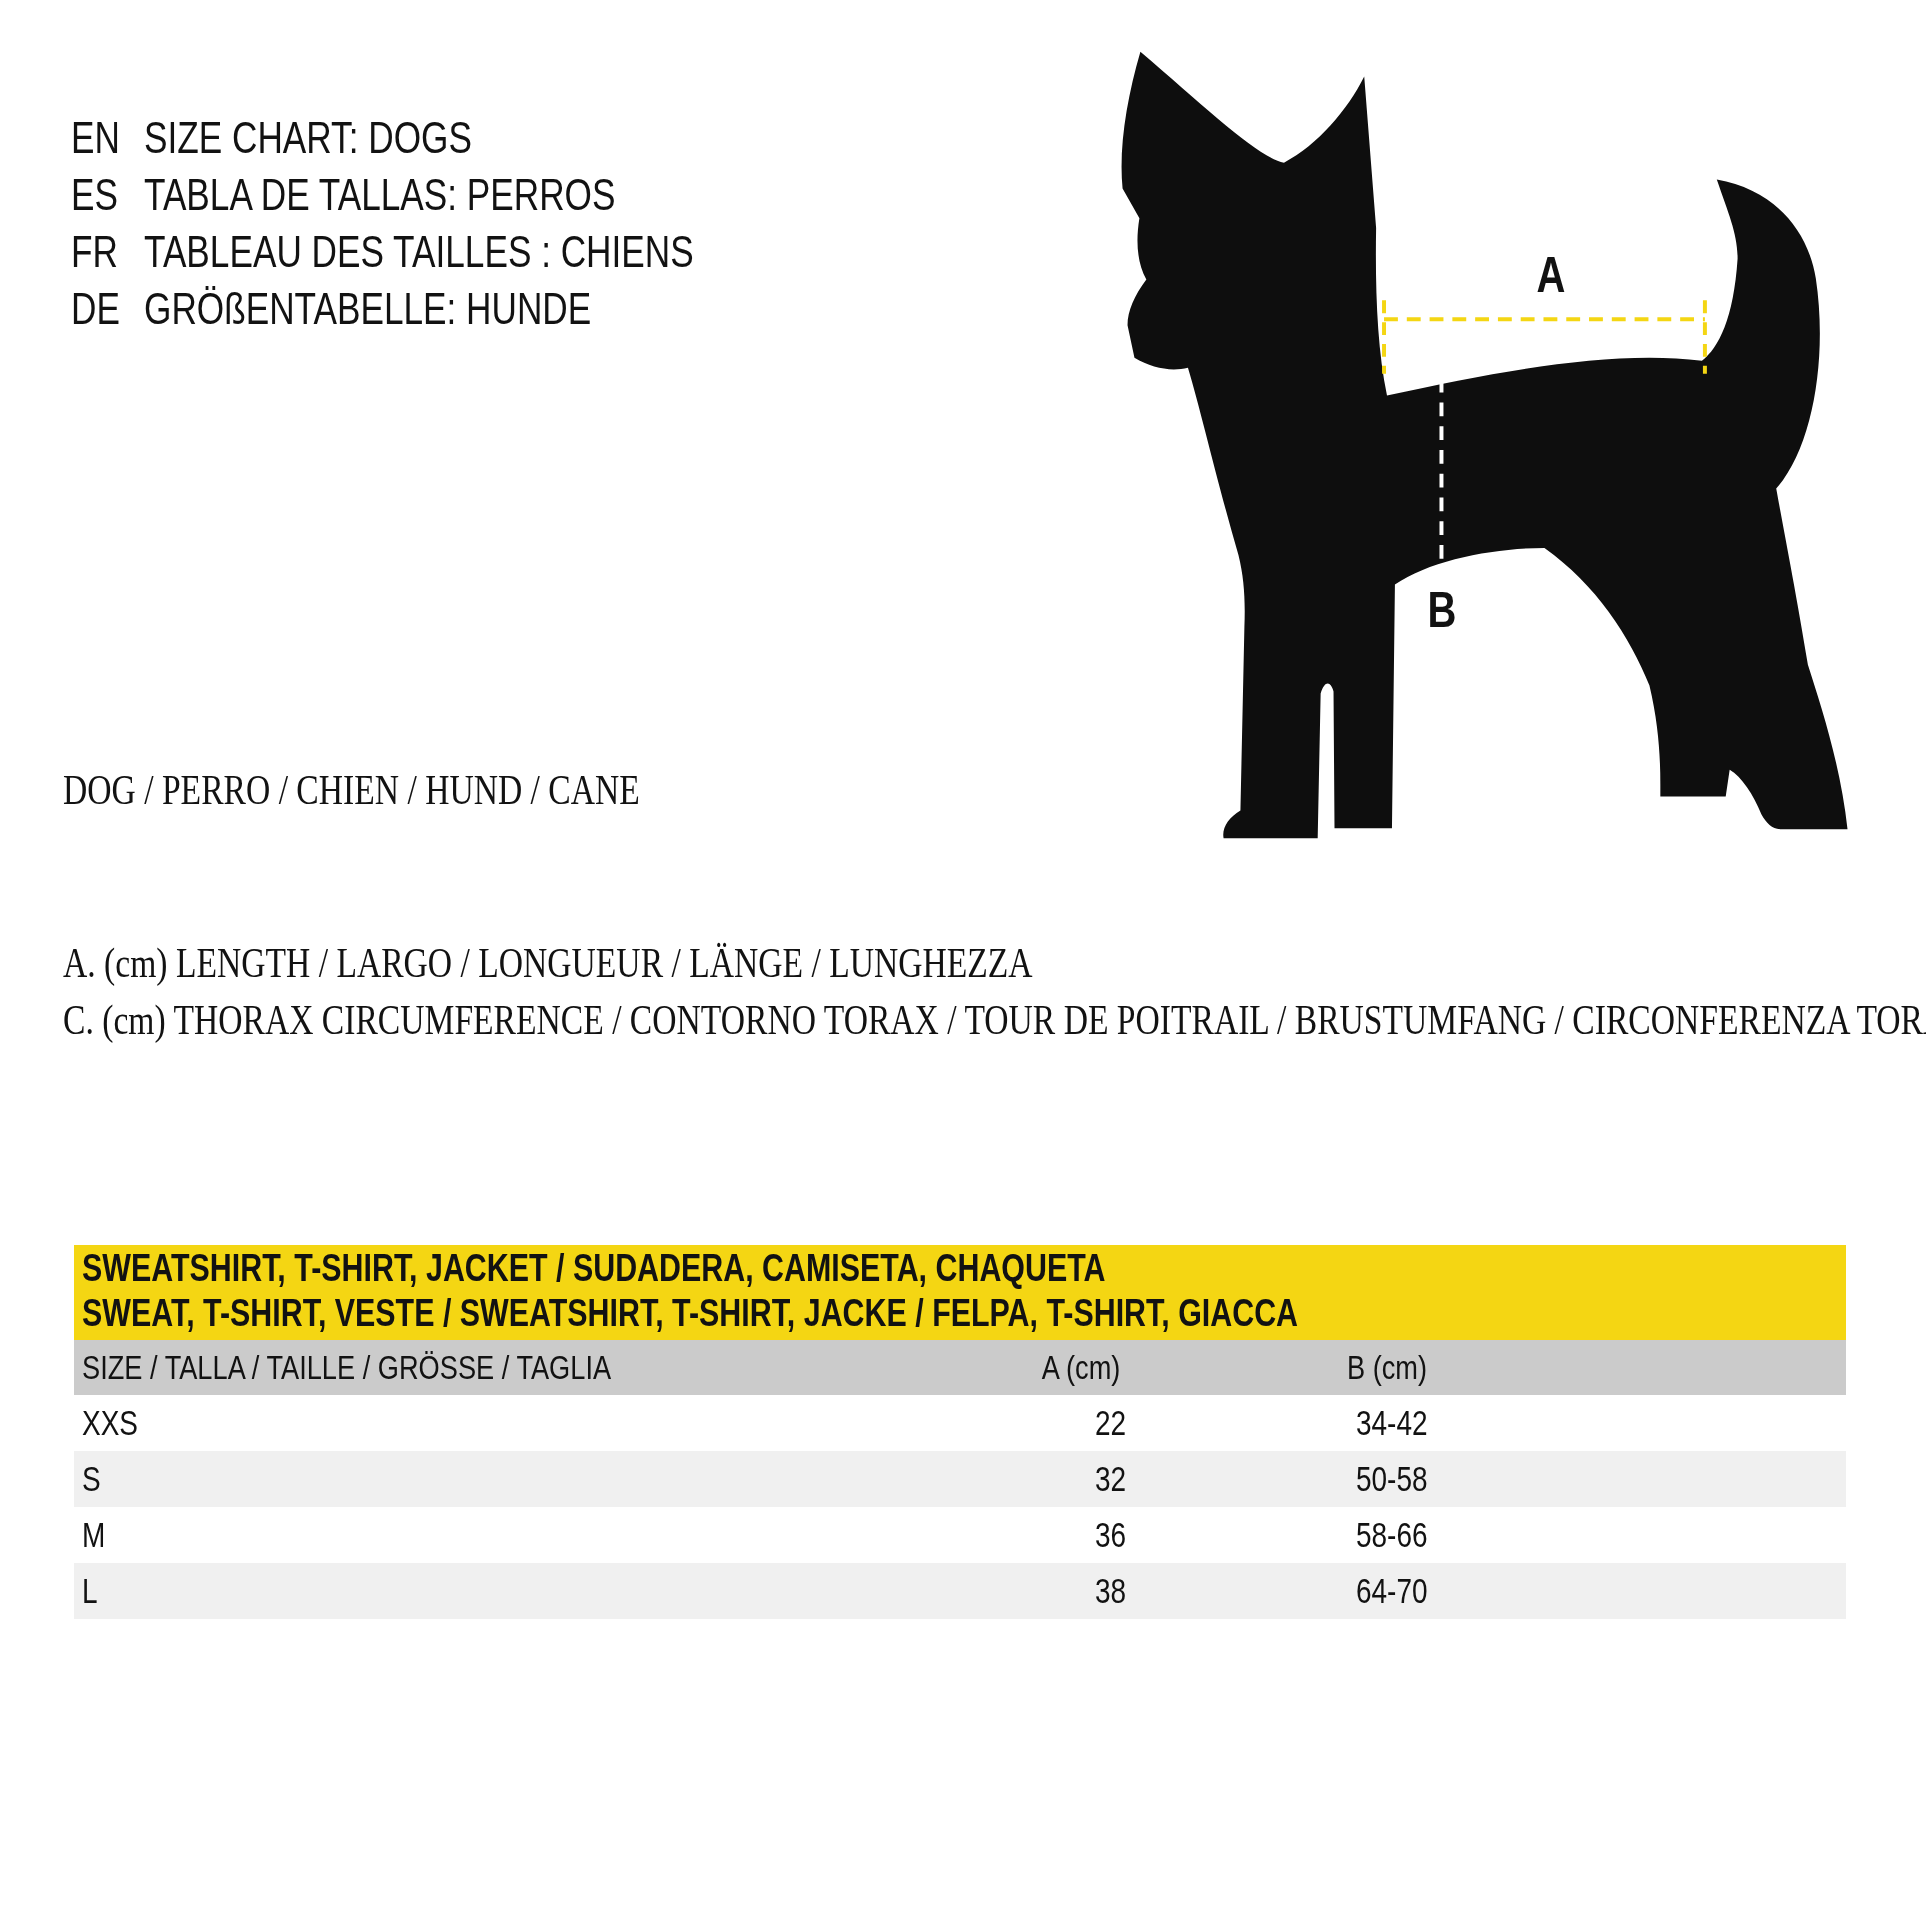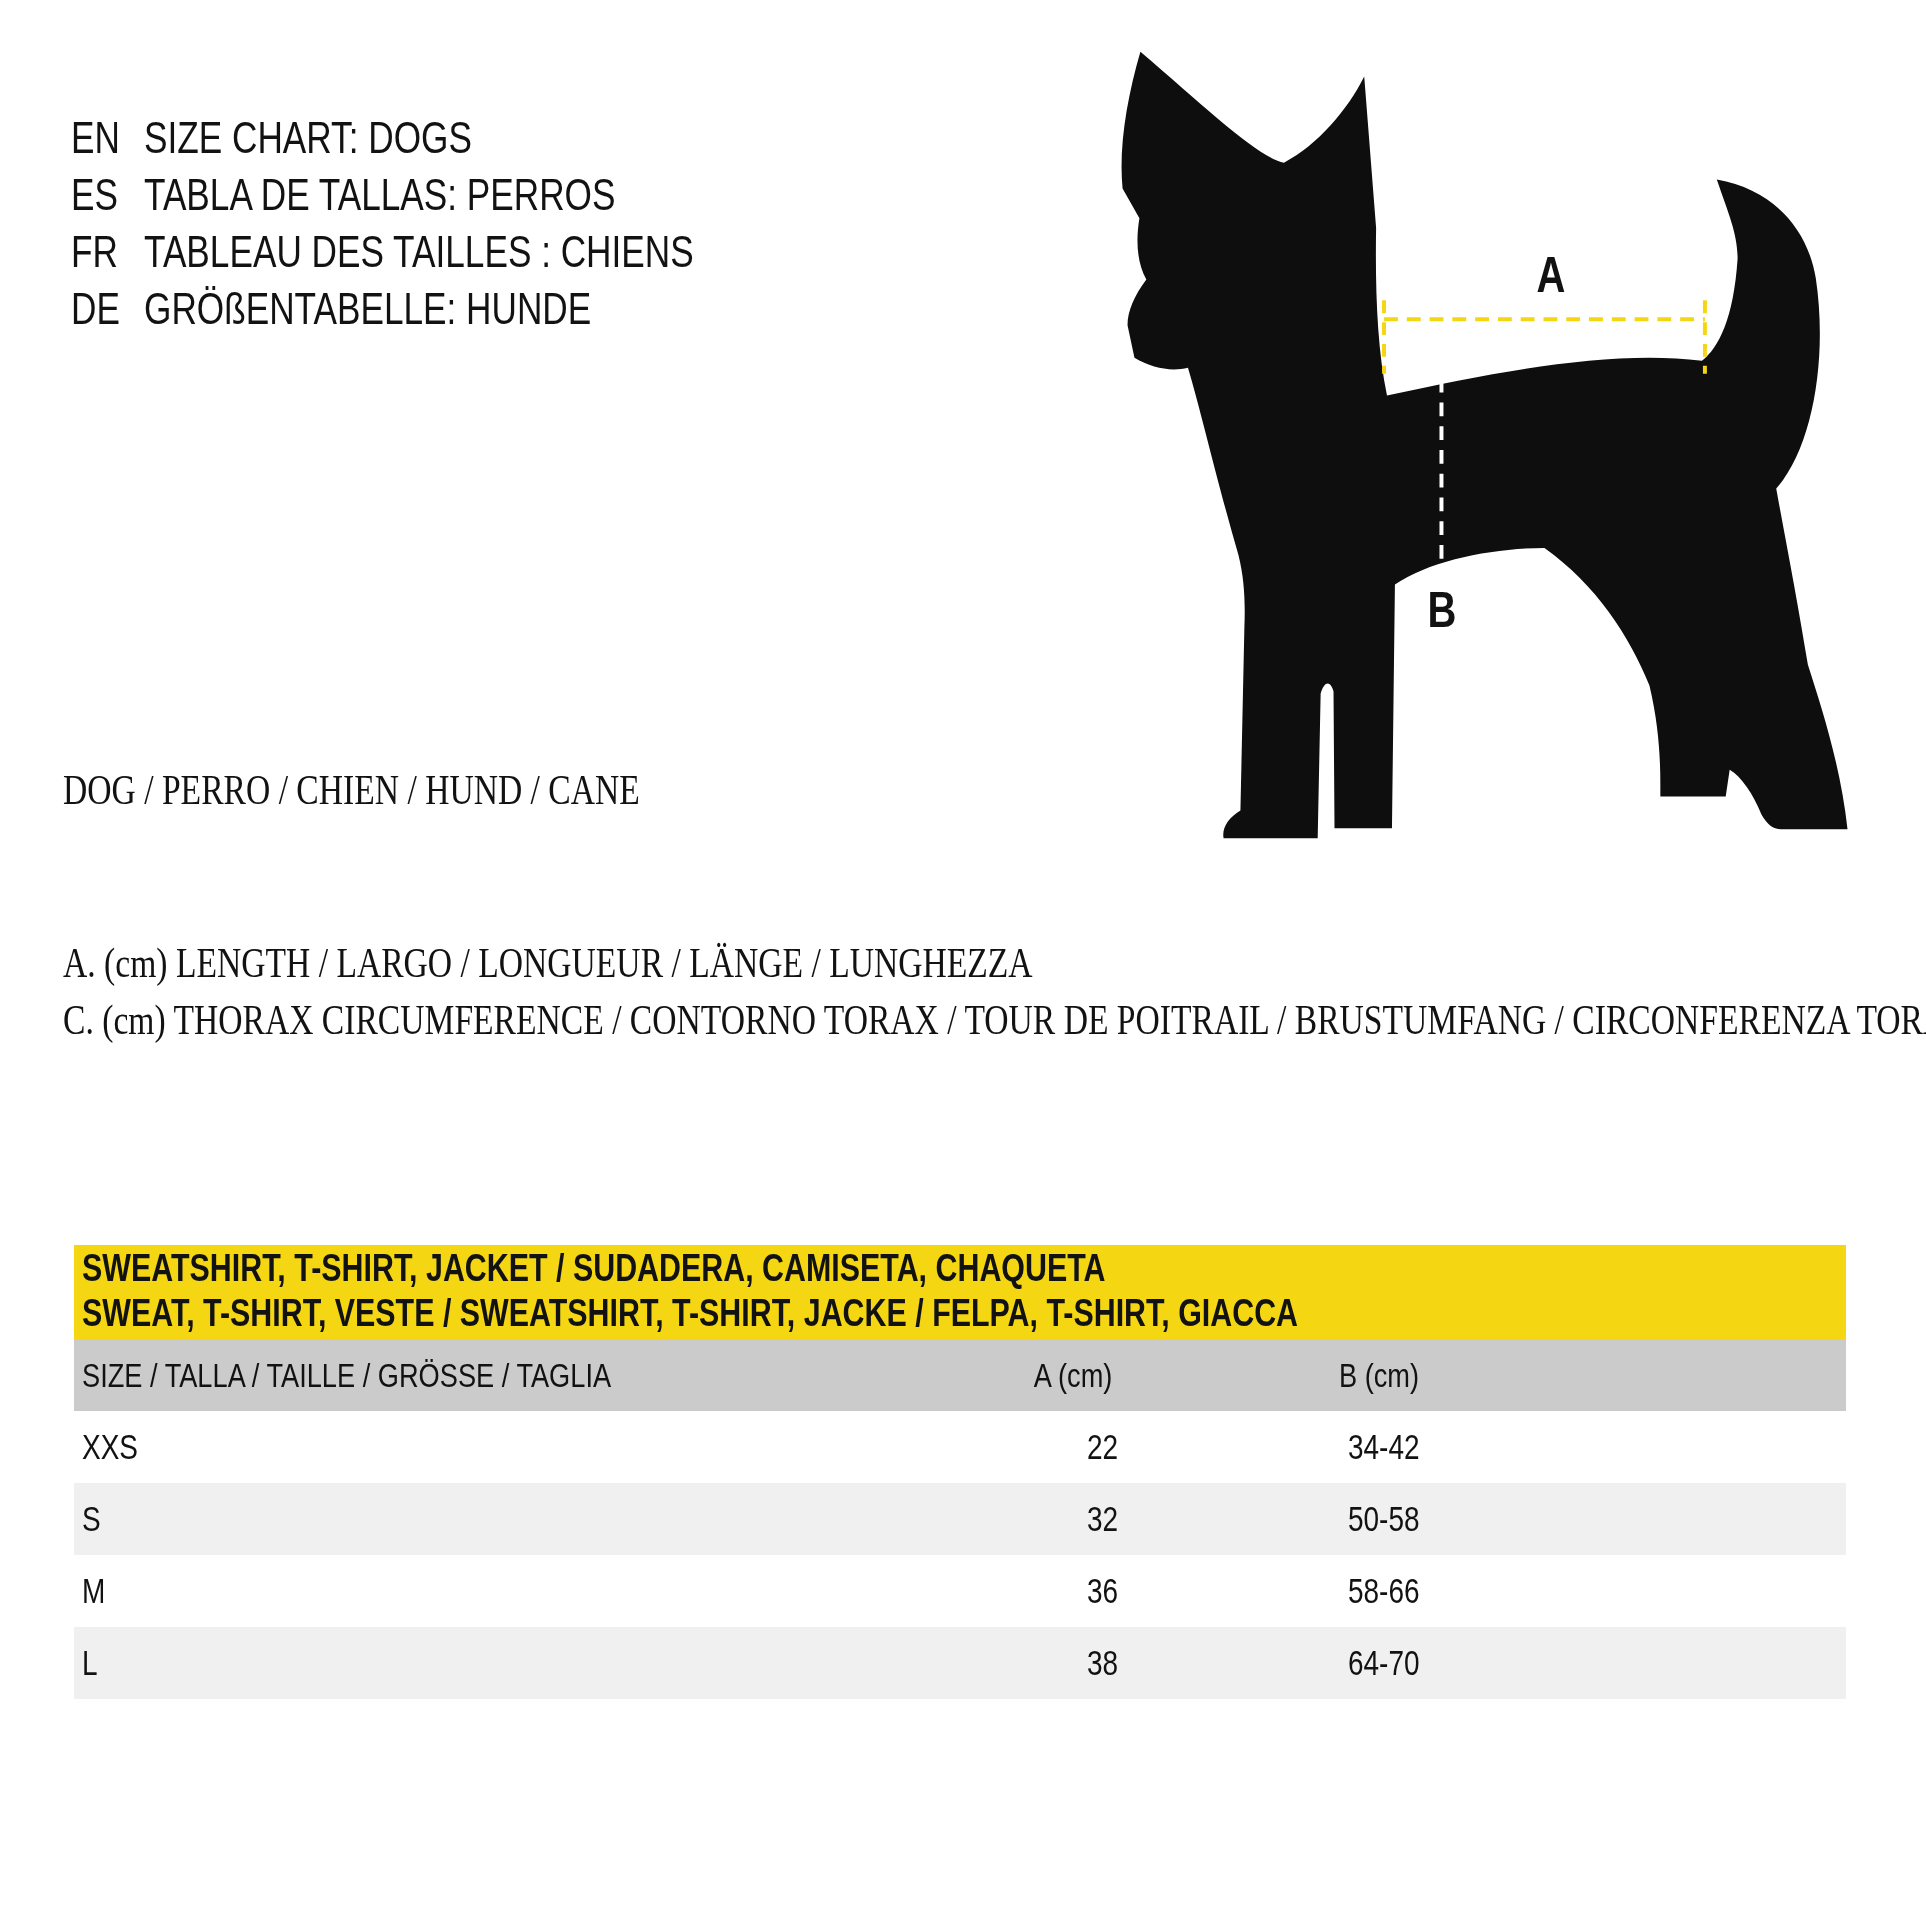--- a/index.html
+++ b/index.html
@@ -32,21 +32,21 @@
   .line-brand   { top:1114px; }
 
   .size-table { position:absolute; left:74px; top:1245px; width:1772px; }
   .banner {
     background:#F4D613; height:95px; box-sizing:border-box;
     padding:1px 0 0 8px; font-weight:700; font-size:38px; color:#121212;
   }
   .banner-line { height:45px; line-height:45px; }
 
   table { border-collapse:collapse; width:100%; table-layout:fixed; }
-  th, td { padding:16px; font-weight:400;margin-top:33px; }
+  th, td { padding:8px; font-weight:400;margin-top:33px; }
   thead tr { background:#CBCBCB; height:45px; font-size:34px; }
   tbody tr { height:51px; font-size:35px; background:#ffffff; }
   tbody tr:nth-child(even) { background:#F0F0F0; }
   .cell-l { text-align:left; padding-left:8px; }
   .cell-c { text-align:right; }
 </style>
 </head>
 <body>
 
 <div class="canvas">

